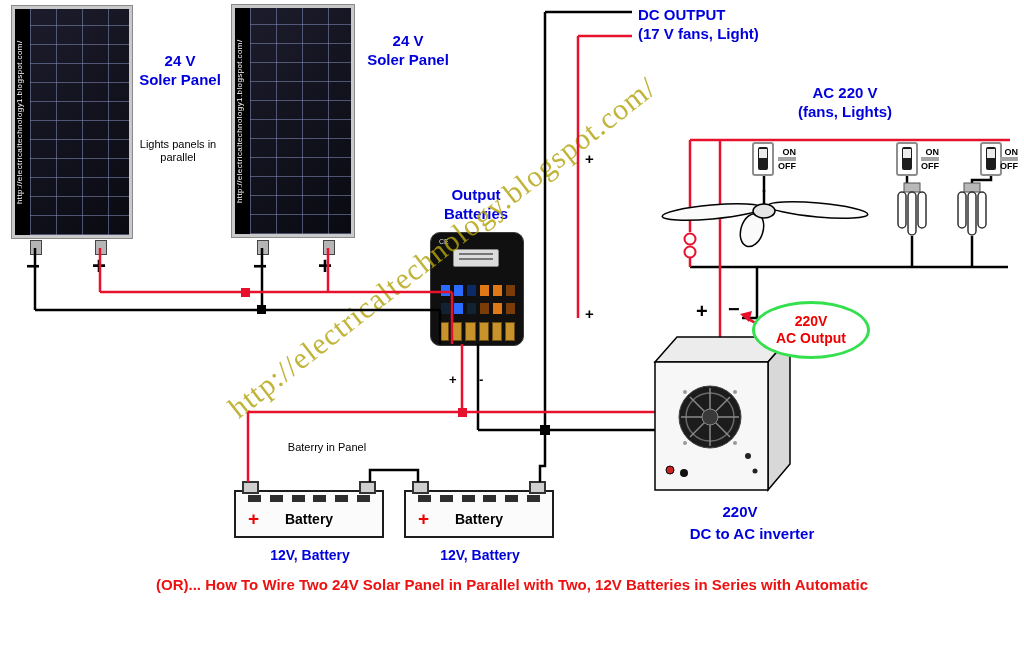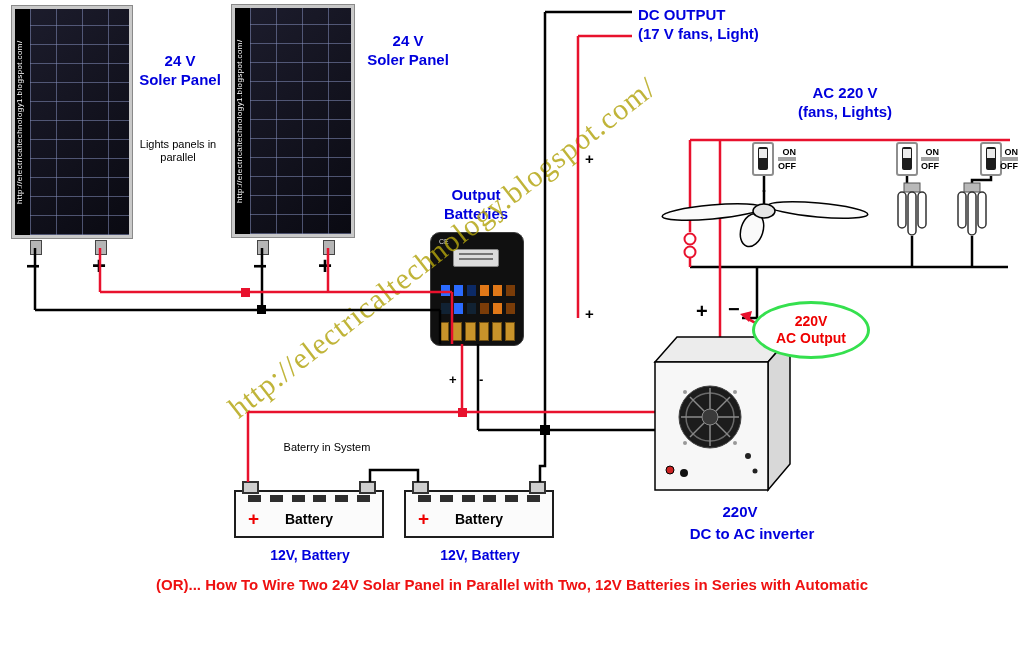--- a/index.html
+++ b/index.html
@@ -166,21 +166,21 @@
   <div class="ellipse">
     <div>220V</div>
     <div>AC Output</div>
   </div>
 
   <div class="abs z6" style="left:696px;top:300px;font-weight:bold;font-size:20px;">+</div>
   <div class="abs z6" style="left:728px;top:298px;font-weight:bold;font-size:20px;">−</div>
   <div class="abs blue" style="left:700px;top:503px;width:80px;font-size:15px;">220V</div>
   <div class="abs blue" style="left:672px;top:525px;width:160px;font-size:15px;">DC to AC inverter</div>
 
-  <div class="small-note" style="left:272px;top:441px;width:110px;">Baterry in System</div>
+  <div class="small-note" style="left:272px;top:441px;width:110px;">Baterry in Panel</div>
 
   <div class="battery" style="left:234px;top:490px;">
     <div class="tab" style="left:6px;"></div>
     <div class="tab" style="right:6px;"></div>
     <div class="caps">
         <i></i>
         <i></i>
         <i></i>
         <i></i>
         <i></i>

